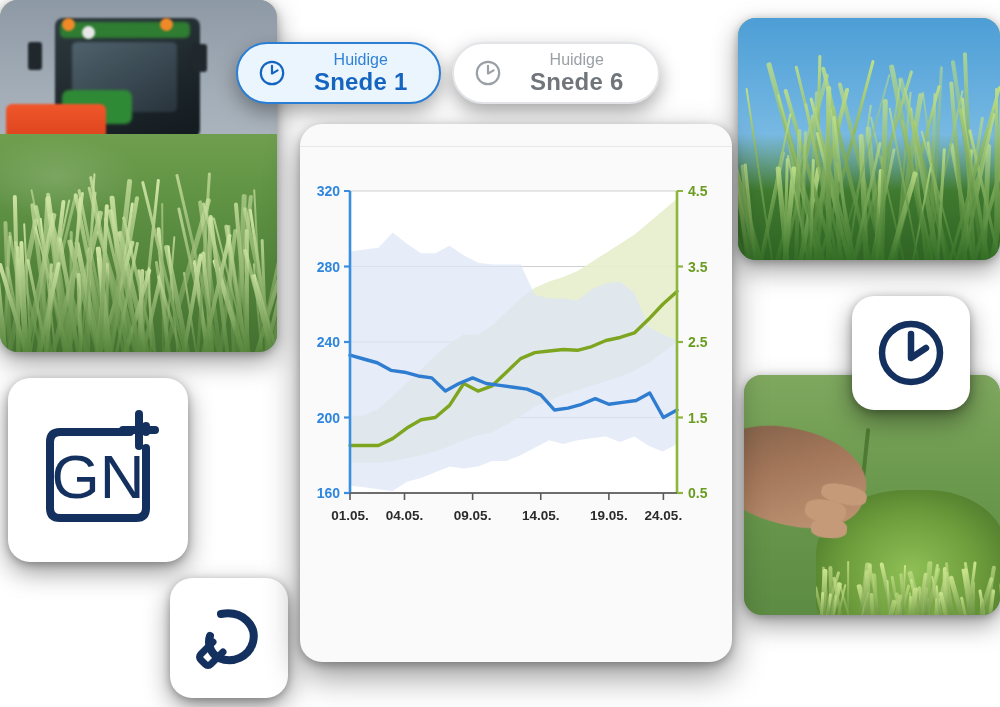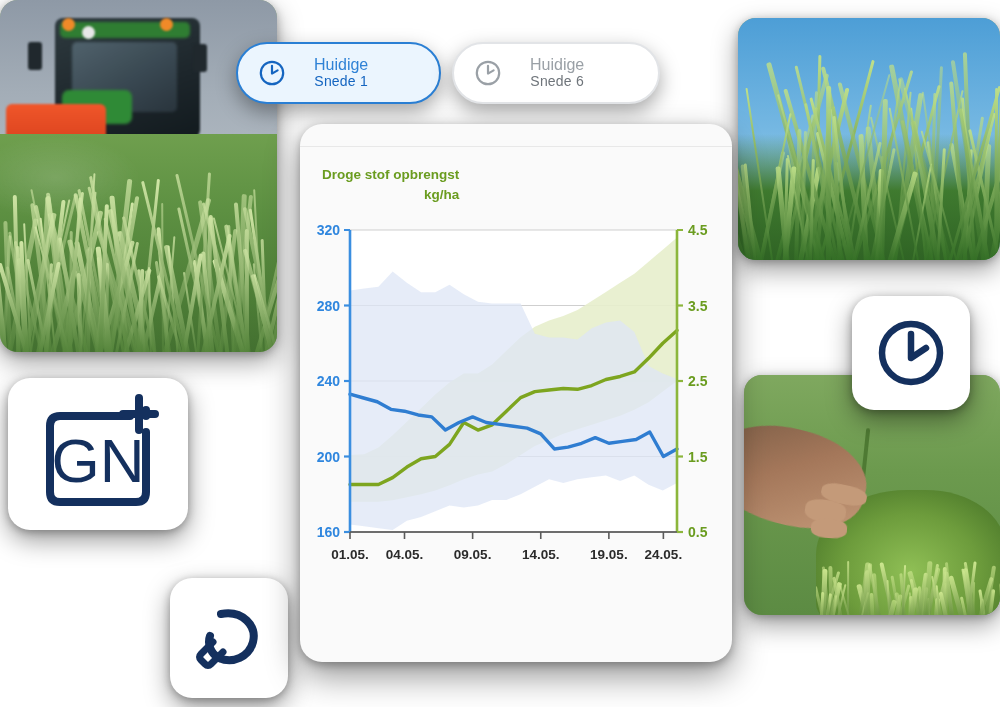--- a/index.html
+++ b/index.html
@@ -109,21 +109,21 @@
     position:absolute;left:46%;top:22%;width:4px;height:34%;
     background:#4e7a33;border-radius:3px;transform:rotate(6deg);filter:blur(.4px);
   }
 
   
   .icon-card{
     position:absolute;background:#ffffff;border-radius:20px;
     box-shadow:0 10px 26px rgba(0,0,0,.40), 0 2px 8px rgba(0,0,0,.28);
     display:flex;align-items:center;justify-content:center;
   }
-  #card-gn{left:8px;top:378px;width:180px;height:152px;border-radius:22px;}
+  #card-gn{left:8px;top:378px;width:180px;height:184px;border-radius:22px;}
   #card-sickle{left:170px;top:578px;width:118px;height:120px;border-radius:22px;}
   #card-clock{left:852px;top:296px;width:118px;height:114px;border-radius:22px;}
 
   
   .tab{
     position:absolute;height:62px;border-radius:34px;
     display:flex;align-items:center;gap:28px;
     padding:0 26px 0 20px;
     box-sizing:border-box;
     box-shadow:0 8px 20px rgba(0,0,0,.35);
@@ -132,21 +132,21 @@
   #tab-current{
     left:236px;top:42px;width:205px;
     background:#ebf5fe;border:2.5px solid #2a7fd4;
   }
   #tab-next{
     left:452px;top:42px;width:208px;
     background:#ffffff;border:2.5px solid #e2e4e7;
   }
   .tab .tab-text{display:flex;flex-direction:column;line-height:1.12;}
   .tab .tab-kicker{font-size:16px;font-weight:400;}
-  .tab .tab-title{font-size:14px;font-weight:normal;letter-spacing:.2px;}
+  .tab .tab-title{font-size:24px;font-weight:bold;letter-spacing:.2px;}
   #tab-current .tab-kicker{color:#2f82d6;}
   #tab-current .tab-title{color:#1565c0;}
   #tab-next .tab-kicker{color:#9aa0a6;}
   #tab-next .tab-title{color:#6f757b;}
 
   
   #chart-card{
     position:absolute;left:300px;top:124px;width:432px;height:538px;
     background:#fafafa;border-radius:22px;
     box-shadow:0 14px 34px rgba(0,0,0,.42), 0 3px 10px rgba(0,0,0,.28);
@@ -541,24 +541,20 @@
     <span class="tab-text">
       <span class="tab-kicker">Huidige</span>
       <span class="tab-title">Snede 6</span>
     </span>
   </div>
 
   <div id="chart-card">
     <div id="chart-divider"></div>
 
     <div class="legend-row">
-      <div class="legend-right">
-        <div>Droge stof opbrengst</div>
-        <div>kg/ha</div>
-      </div>
     </div>
 
     <div class="plot-wrap">
       <svg id="plot" width="432" height="366" viewBox="0 0 432 366">
           <rect x="50" y="14" width="327" height="302" fill="#ffffff"></rect>
           <line x1="50" y1="316" x2="377" y2="316" stroke="#8a8a8a" stroke-width="1.4"></line>
           <line x1="50" y1="240.5" x2="377" y2="240.5" stroke="#cfcfcf" stroke-width="1"></line>
           <line x1="50" y1="165" x2="377" y2="165" stroke="#cfcfcf" stroke-width="1"></line>
           <line x1="50" y1="89.5" x2="377" y2="89.5" stroke="#cfcfcf" stroke-width="1"></line>
           <line x1="50" y1="14" x2="377" y2="14" stroke="#cfcfcf" stroke-width="1"></line>

